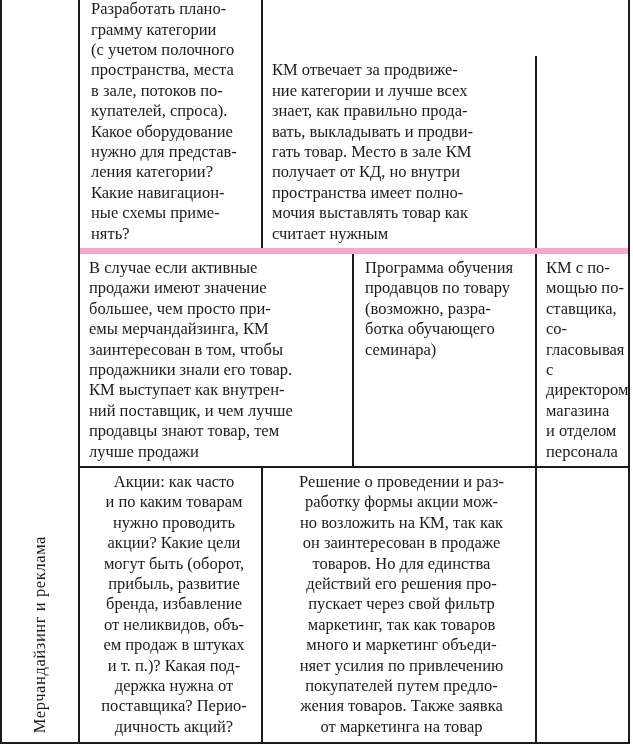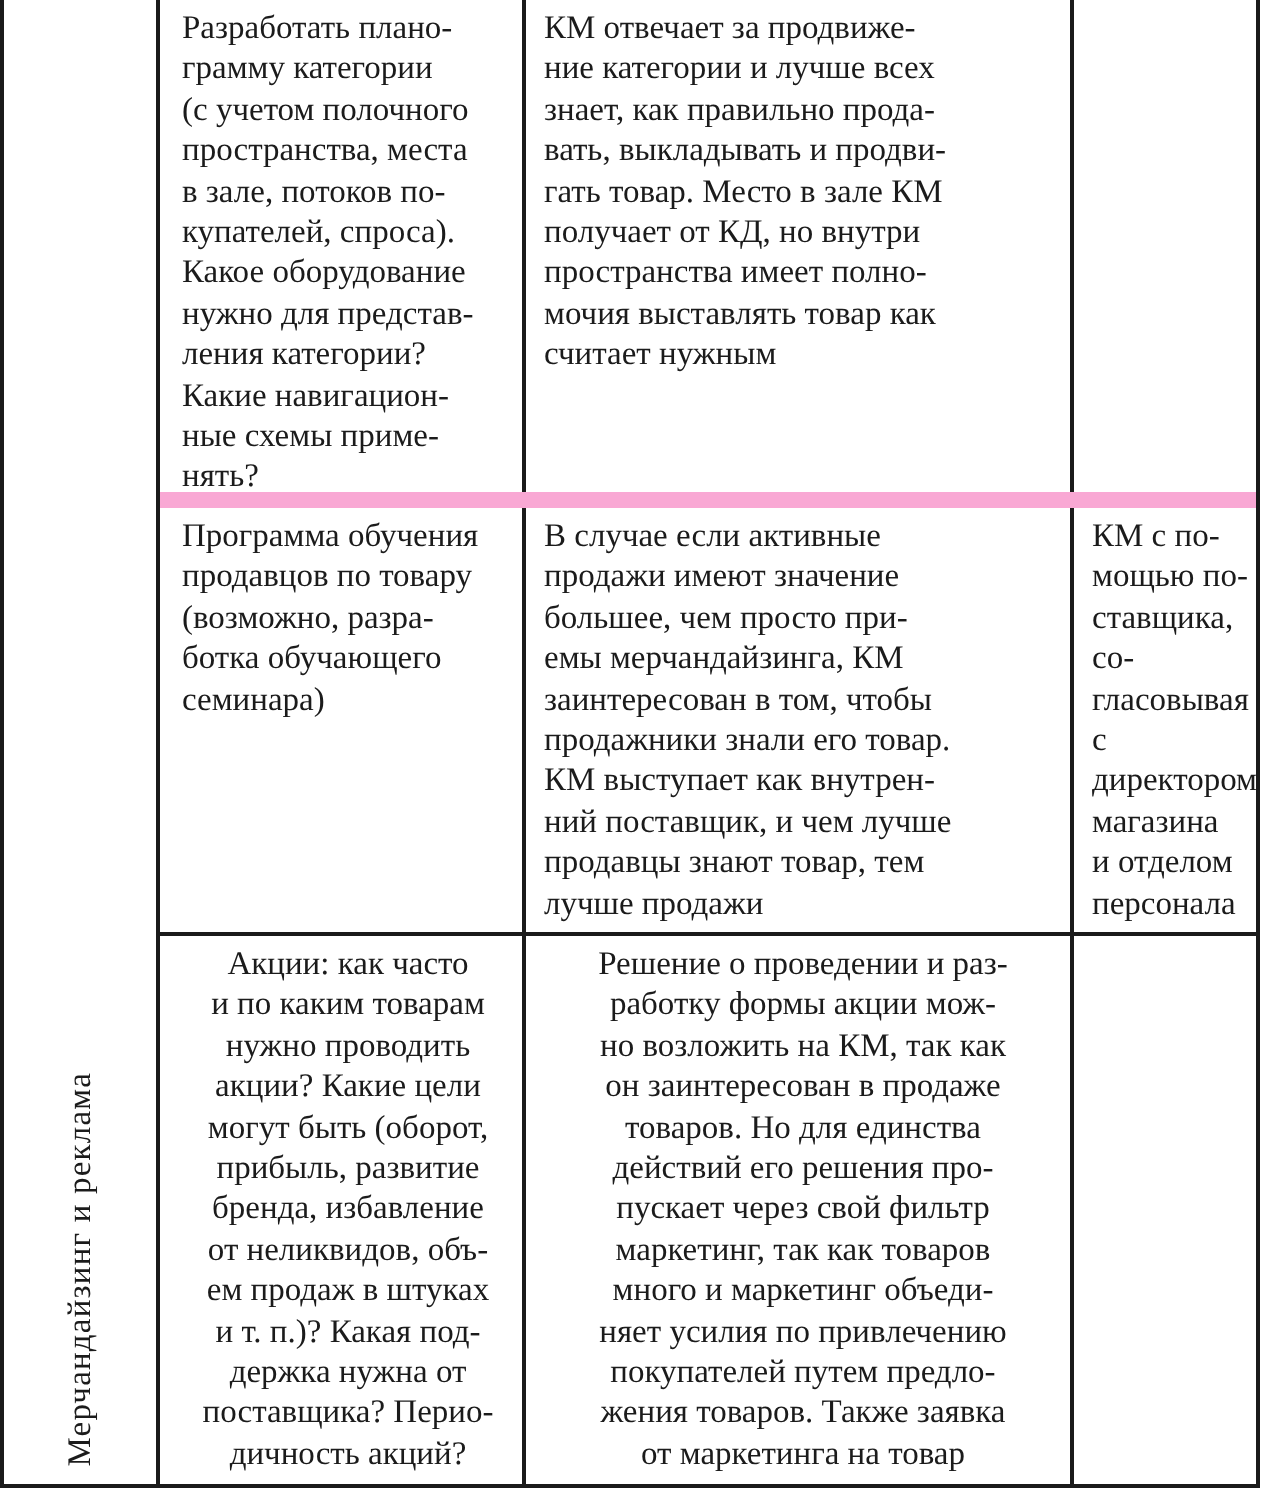--- a/index.html
+++ b/index.html
@@ -45,21 +45,21 @@
     flex: 1;
     display: flex;
     flex-direction: column;
     min-width: 0;
   }
   .t-row {
     display: flex;
     box-sizing: border-box;
     min-height: 0;
   }
-  .t-row.r1 { height: 254px; border-bottom: 8px solid #f9a8d4; }
+  .t-row.r1 { height: 254px; border-bottom: 6px solid #f9a8d4; align-items: flex-end; }
   .t-row.r2 { height: 214px; border-bottom: 2px solid #1a1a1a; }
   .t-row.r3 { flex: 1; text-align: center; }
   .cell {
     box-sizing: border-box;
     padding: 4px 4px 4px 11px;
     font-size: 16.5px;
     line-height: 20.4px;
     white-space: pre-line;
     overflow: hidden;
   }
@@ -94,35 +94,35 @@
 знает, как правильно прода-
 вать, выкладывать и продви-
 гать товар. Место в зале КМ
 получает от КД, но внутри
 пространства имеет полно-
 мочия выставлять товар как
 считает нужным</div>
     </div>
 
     <div class="t-row r2">
-      <div class="cell c-task">Программа обучения
-продавцов по товару
-(возможно, разра-
-ботка обучающего
-семинара)</div>
       <div class="cell c-rationale">В случае если активные
 продажи имеют значение
 большее, чем просто при-
 емы мерчандайзинга, КМ
 заинтересован в том, чтобы
 продажники знали его товар.
 КМ выступает как внутрен-
 ний поставщик, и чем лучше
 продавцы знают товар, тем
 лучше продажи</div>
+      <div class="cell c-task">Программа обучения
+продавцов по товару
+(возможно, разра-
+ботка обучающего
+семинара)</div>
       <div class="cell c-responsible">КМ с по-
 мощью по-
 ставщика, со-
 гласовывая
 с директором
 магазина
 и отделом
 персонала</div>
     </div>
 

